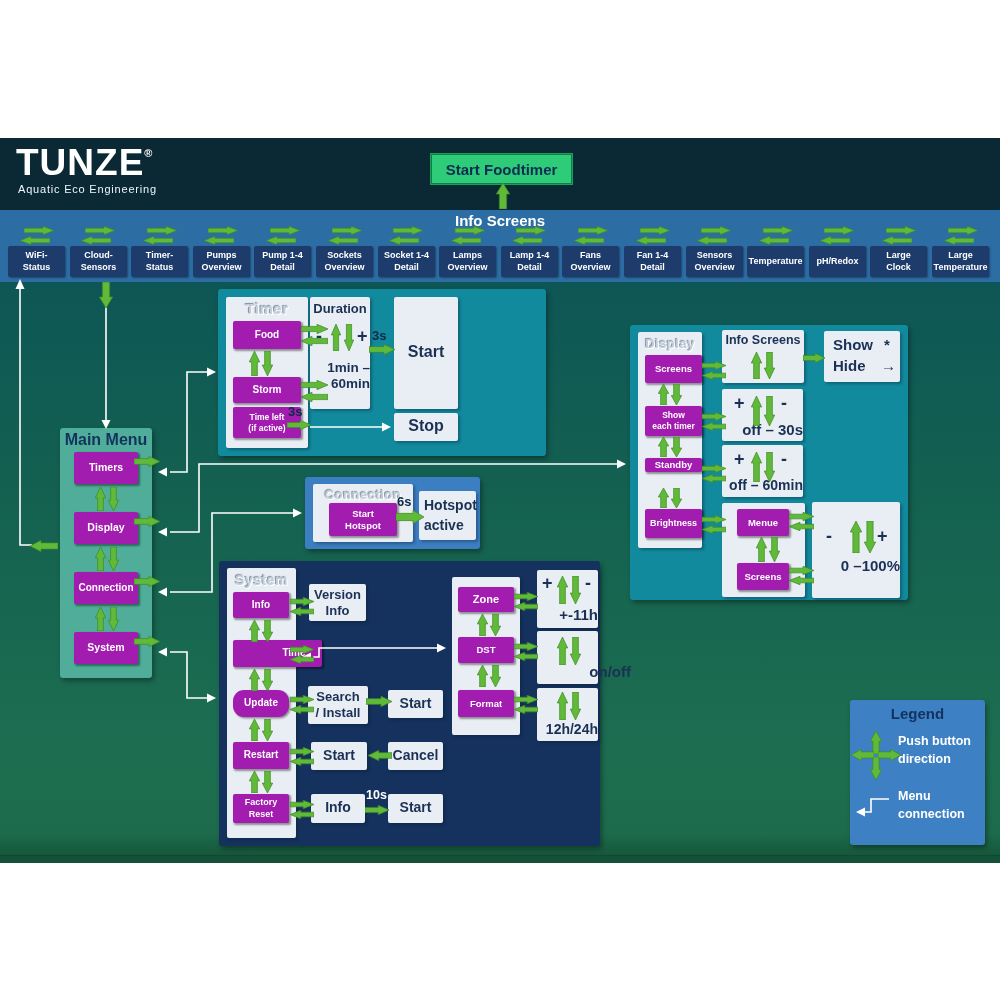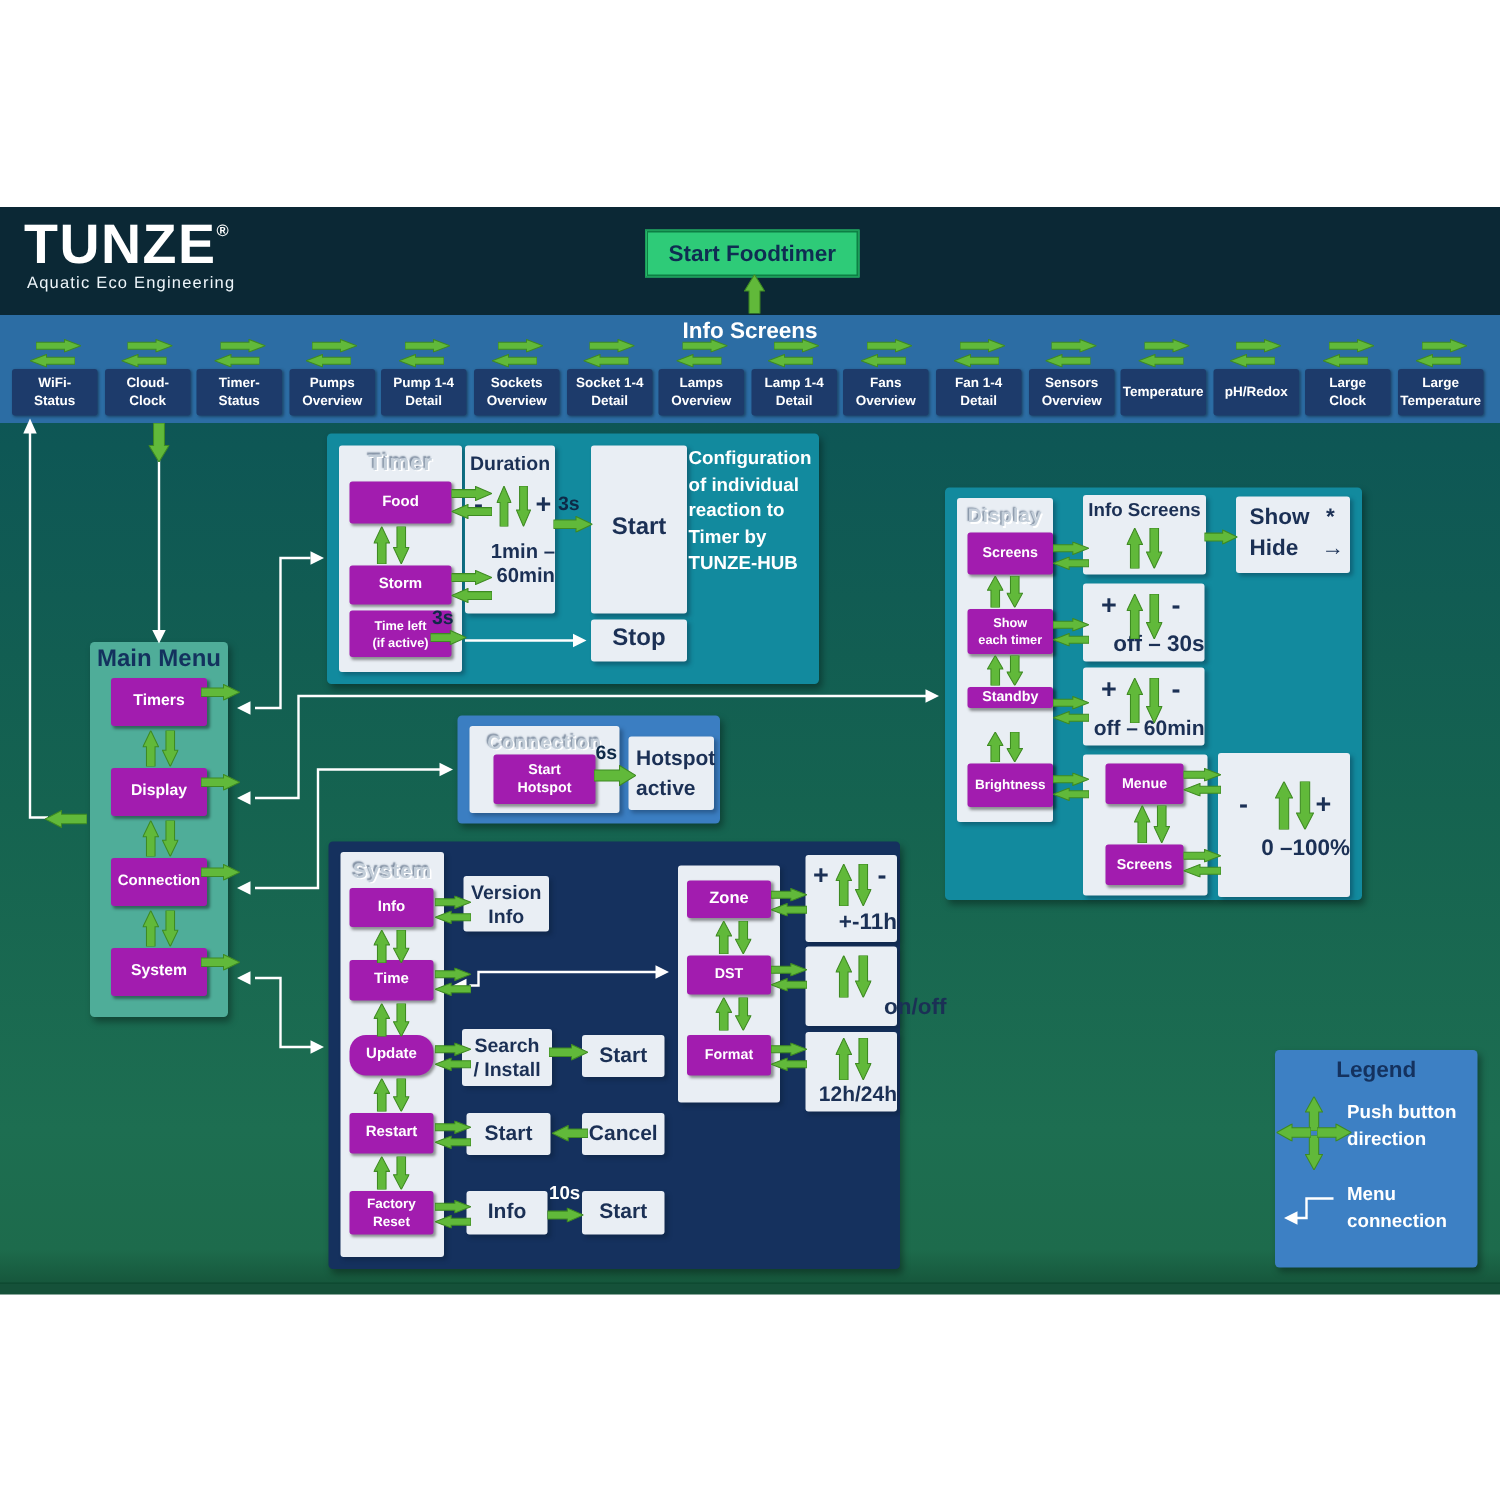--- a/index.html
+++ b/index.html
@@ -46,21 +46,21 @@
   <div class="header"></div>
   <div class="brand"><span>TUNZE</span><sup>®</sup></div>
   <div class="tagline">Aquatic Eco Engineering</div>
   <div class="foodbtn">Start Foodtimer</div>
 
   <div class="bluebar"></div>
   <div class="infotitle">Info Screens</div>
   <div class="infobox" style="left:8px">WiFi-
 Status</div>
   <div class="infobox" style="left:70px">Cloud-
-Clock</div>
+Sensors</div>
   <div class="infobox" style="left:131px">Timer-
 Status</div>
   <div class="infobox" style="left:193px">Pumps
 Overview</div>
   <div class="infobox" style="left:254px">Pump 1-4
 Detail</div>
   <div class="infobox" style="left:316px">Sockets
 Overview</div>
   <div class="infobox" style="left:378px">Socket 1-4
 Detail</div>
@@ -100,41 +100,36 @@
   <div class="sign" style="left:316px;top:327px;">-</div>
   <div class="sign" style="left:357px;top:327px;">+</div>
   <div class="range" style="left:310px;top:360px;width:60px;font-size:13.5px;">1min –
 60min</div>
   <div class="t" style="left:372px;top:328px;font-size:13px;color:#0e2947;">3s</div>
   <div class="valbox" style="left:394px;top:297px;width:64px;height:112px;"></div>
   <div class="t ctr" style="left:394px;top:343px;width:64px;font-size:16px;">Start</div>
   <div class="valbox" style="left:394px;top:413px;width:64px;height:28px;"></div>
   <div class="t ctr" style="left:394px;top:417px;width:64px;font-size:16px;">Stop</div>
   <div class="t" style="left:288px;top:404px;font-size:13px;color:#0e2947;">3s</div>
-  <div class="wt" style="left:459px;top:297px;width:86px;font-size:12.5px;line-height:1.4;">Configuration
-of individual
-reaction to
-Timer by
-TUNZE-HUB</div>
 
   <div class="panel" style="left:305px;top:477px;width:175px;height:72px;background:#3b7ec2;"></div>
   <div class="pw" style="left:313px;top:484px;width:100px;height:58px;"></div>
   <div class="emboss" style="left:313px;top:487px;width:100px;font-size:13px;">Connection</div>
   <div class="navybox" style="left:329px;top:503px;width:68px;height:33px;font-size:9.5px;">Start
 Hotspot</div>
   <div class="t" style="left:397px;top:494px;font-size:13px;color:#0e2947;">6s</div>
   <div class="valbox" style="left:419px;top:491px;width:57px;height:49px;"></div>
   <div class="t" style="left:424px;top:496px;width:52px;font-size:14px;line-height:1.4;">Hotspot
 active</div>
 
   <div class="panel" style="left:219px;top:561px;width:381px;height:285px;background:#15315e;"></div>
   <div class="pw" style="left:227px;top:568px;width:69px;height:270px;"></div>
   <div class="emboss" style="left:227px;top:572px;width:69px;font-size:14px;">System</div>
   <div class="navybox" style="left:233px;top:592px;width:56px;height:26px;font-size:10px;">Info</div>
-  <div class="navybox" style="left:233px;top:640px;width:56px;height:27px;font-size:10px;">Time</div>
+  <div class="navybox" style="left:233px;top:640px;width:56px;height:27px;font-size:10px;padding-left:33px;">Time</div>
   <div class="navybox" style="left:233px;top:690px;width:56px;height:27px;font-size:10px;border-radius:11px;">Update</div>
   <div class="navybox" style="left:233px;top:742px;width:56px;height:27px;font-size:10px;">Restart</div>
   <div class="navybox" style="left:233px;top:794px;width:56px;height:29px;font-size:9px;">Factory
 Reset</div>
   <div class="valbox" style="left:309px;top:584px;width:57px;height:37px;"></div>
   <div class="t ctr" style="left:309px;top:587px;width:57px;font-size:13px;line-height:1.25;">Version
 Info</div>
   <div class="valbox" style="left:308px;top:686px;width:60px;height:38px;"></div>
   <div class="t ctr" style="left:308px;top:689px;width:60px;font-size:13px;line-height:1.25;">Search
 / Install</div>

